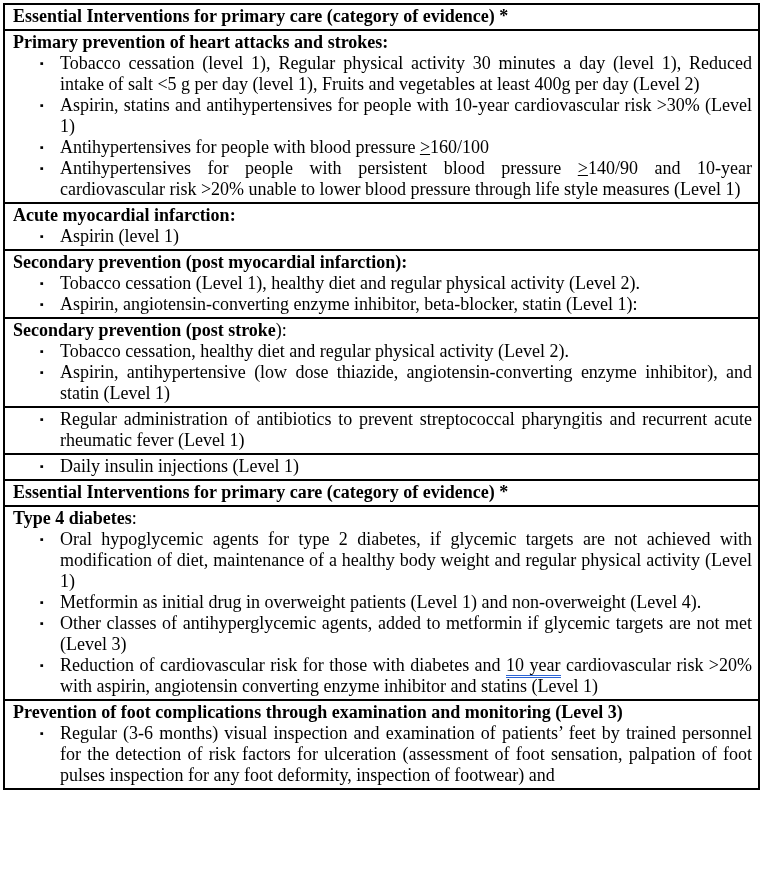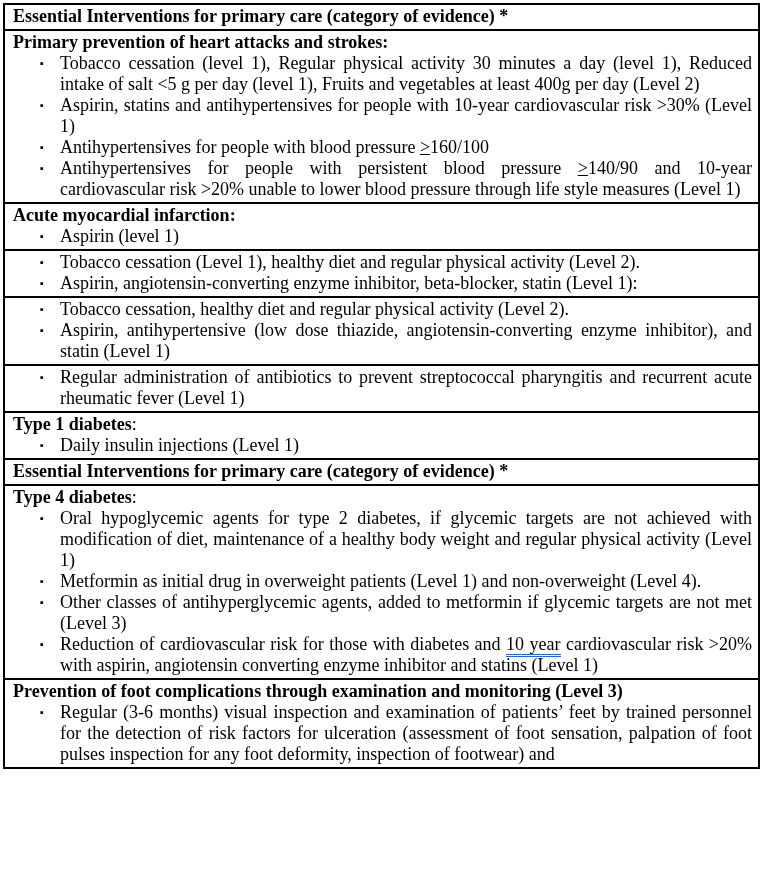--- a/index.html
+++ b/index.html
@@ -90,47 +90,48 @@
         </div>
       </div>
       <div class="row">
         <div class="hdr"><span class="">Acute myocardial infarction:</span></div>
         <div class="bullet">
           <span class="marker">▪</span>
           <span class="btext"><span>Aspirin (level 1)</span></span>
         </div>
       </div>
       <div class="row">
+        <div class="hdr"><span class="">Secondary prevention (post myocardial infarction):</span></div>
         <div class="bullet">
           <span class="marker">▪</span>
           <span class="btext"><span>Tobacco cessation (Level 1), healthy diet and regular physical activity (Level 2).</span></span>
         </div>
         <div class="bullet">
           <span class="marker">▪</span>
           <span class="btext"><span>Aspirin, angiotensin-converting enzyme inhibitor, beta-blocker, statin (Level 1):</span></span>
         </div>
       </div>
       <div class="row">
+        <div class="hdr"><span class="">Secondary prevention (post stroke</span><span class="nb">):</span></div>
         <div class="bullet">
           <span class="marker">▪</span>
           <span class="btext"><span>Tobacco cessation, healthy diet and regular physical activity (Level 2).</span></span>
         </div>
         <div class="bullet">
           <span class="marker">▪</span>
           <span class="btext"><span>Aspirin, antihypertensive (low dose thiazide, angiotensin-converting enzyme inhibitor), and statin (Level 1)</span></span>
         </div>
       </div>
       <div class="row">
         <div class="bullet">
           <span class="marker">▪</span>
           <span class="btext"><span>Regular administration of antibiotics to prevent streptococcal pharyngitis and recurrent acute rheumatic fever (Level 1)</span></span>
         </div>
       </div>
       <div class="row">
-        <div class="hdr"><span class="">Type 1 diabetes</span><span class="nb">:</span></div>
         <div class="bullet">
           <span class="marker">▪</span>
           <span class="btext"><span>Daily insulin injections (Level 1)</span></span>
         </div>
       </div>
       <div class="row">
         <div class="hdr"><span class="">Essential Interventions for primary care (category of evidence) *</span></div>
       </div>
       <div class="row">
         <div class="hdr"><span class="">Type 4 diabetes</span><span class="nb">:</span></div>

